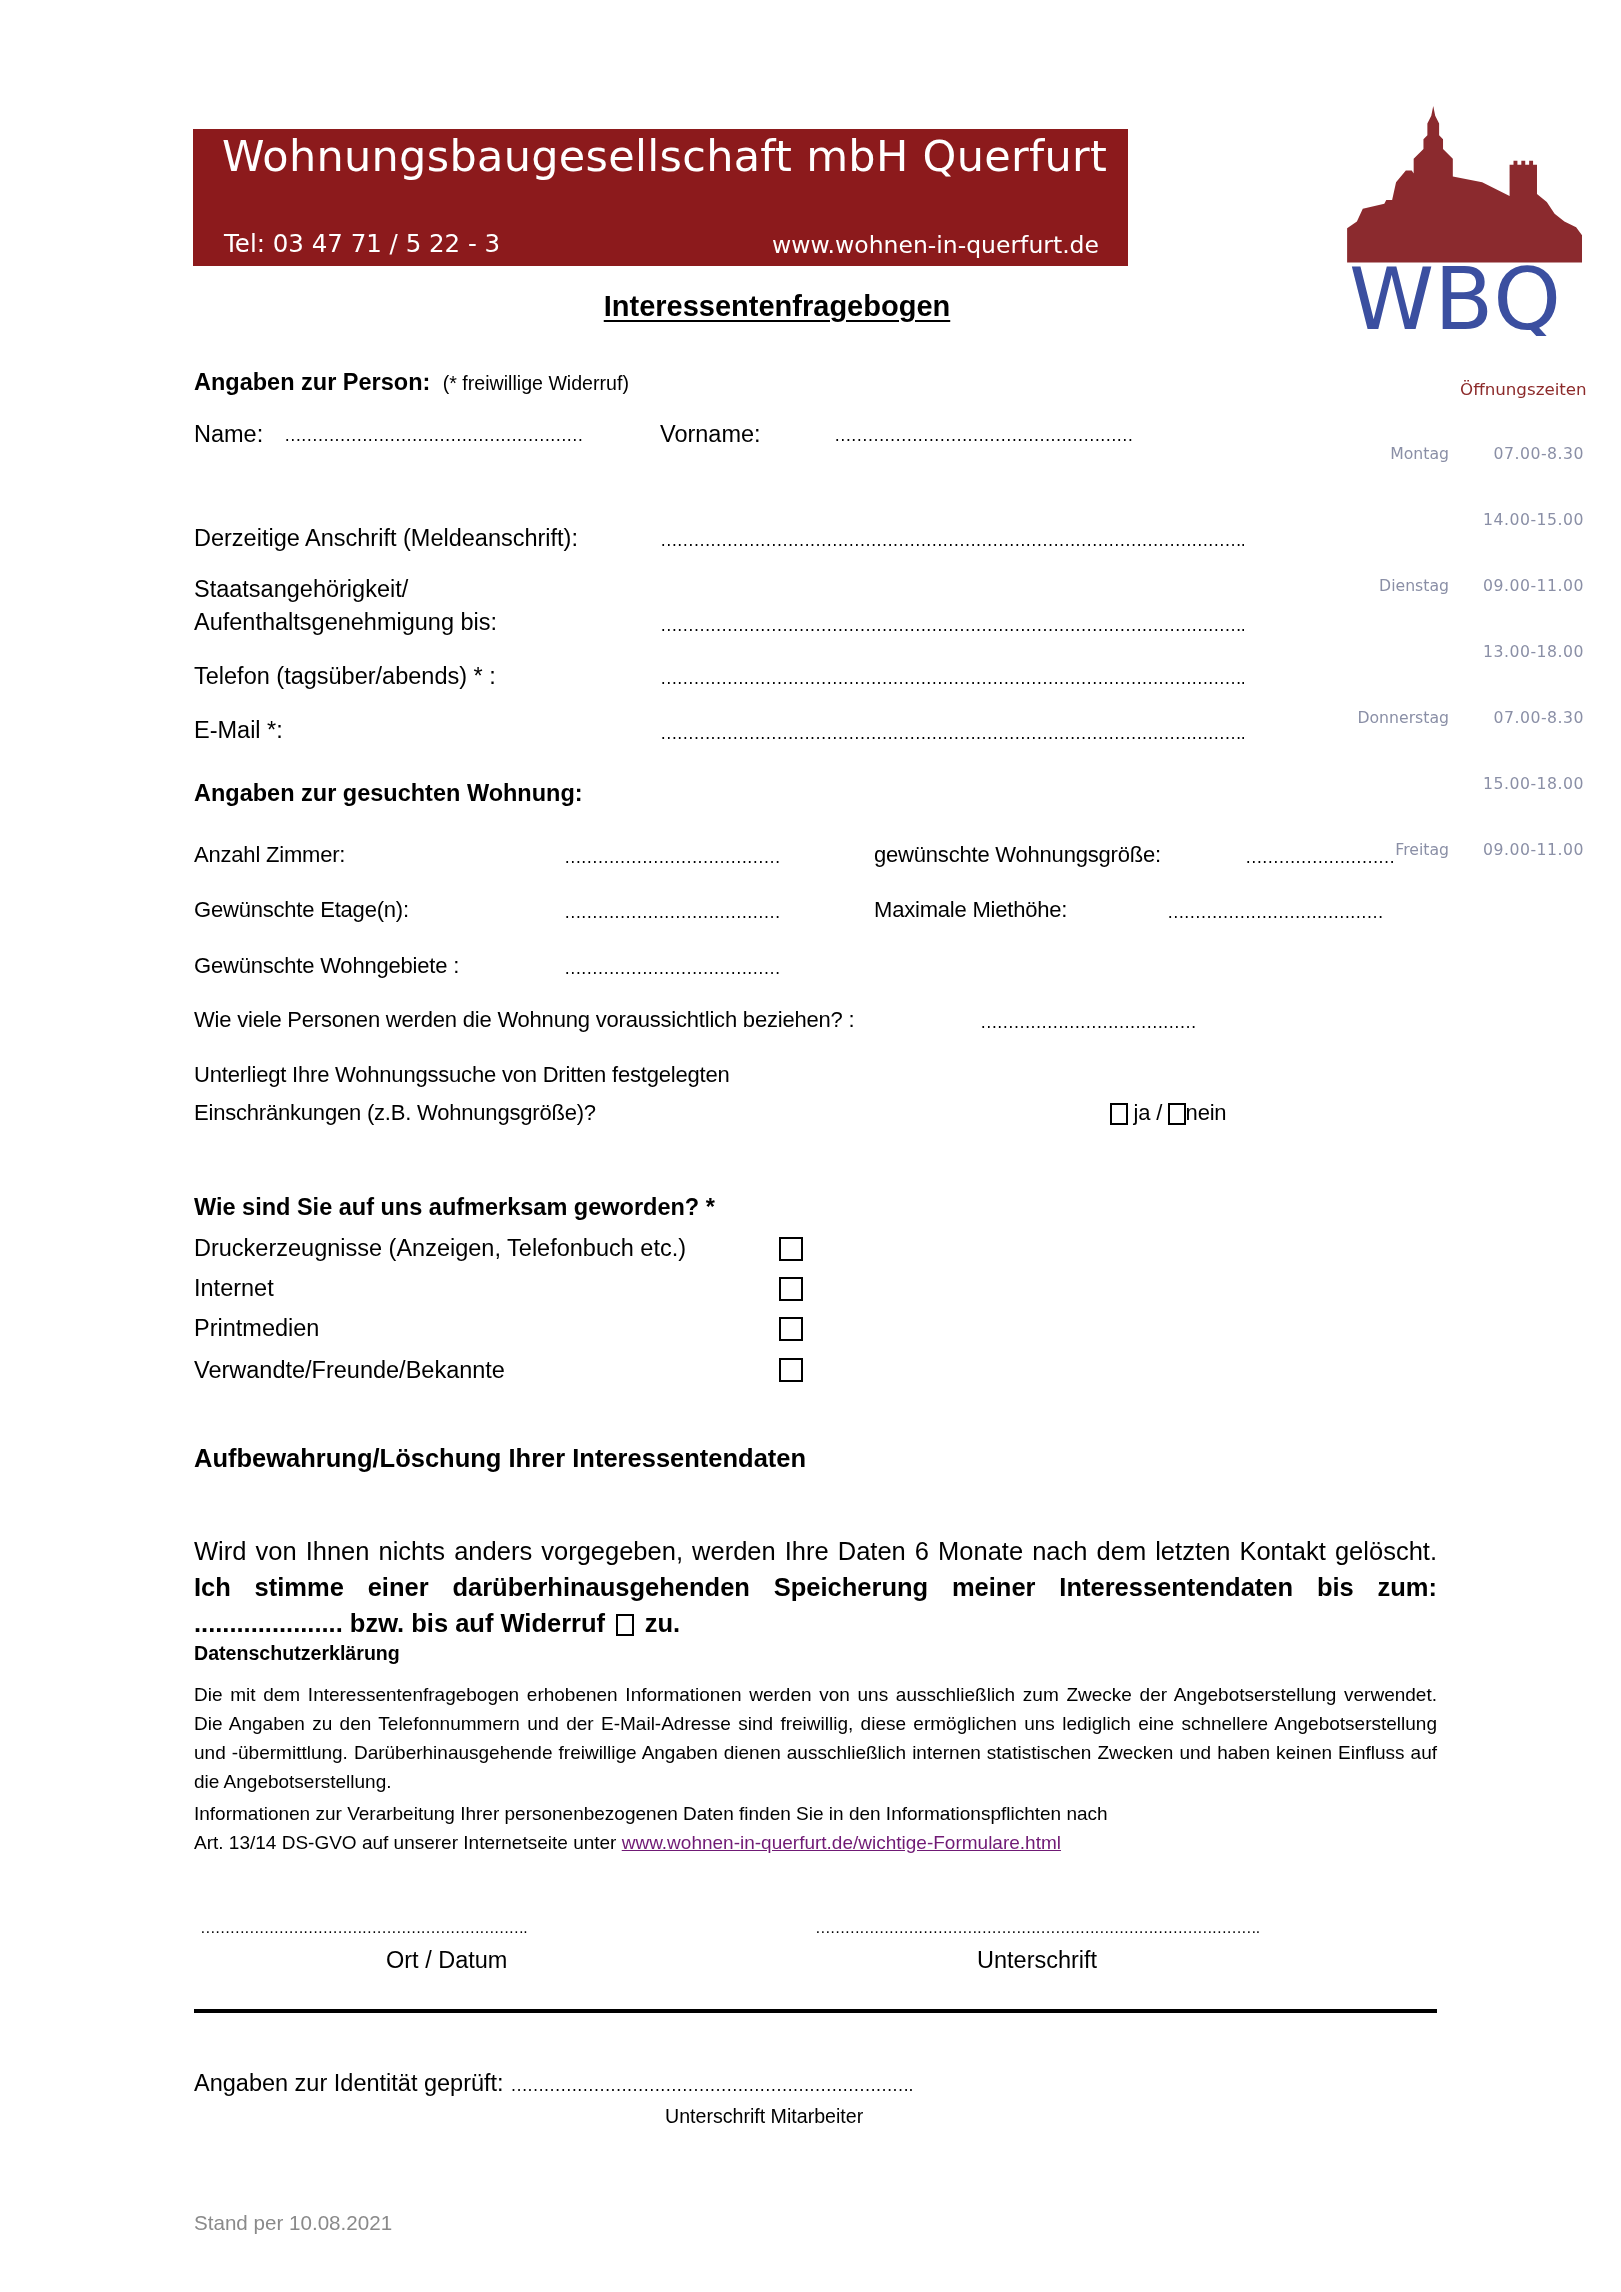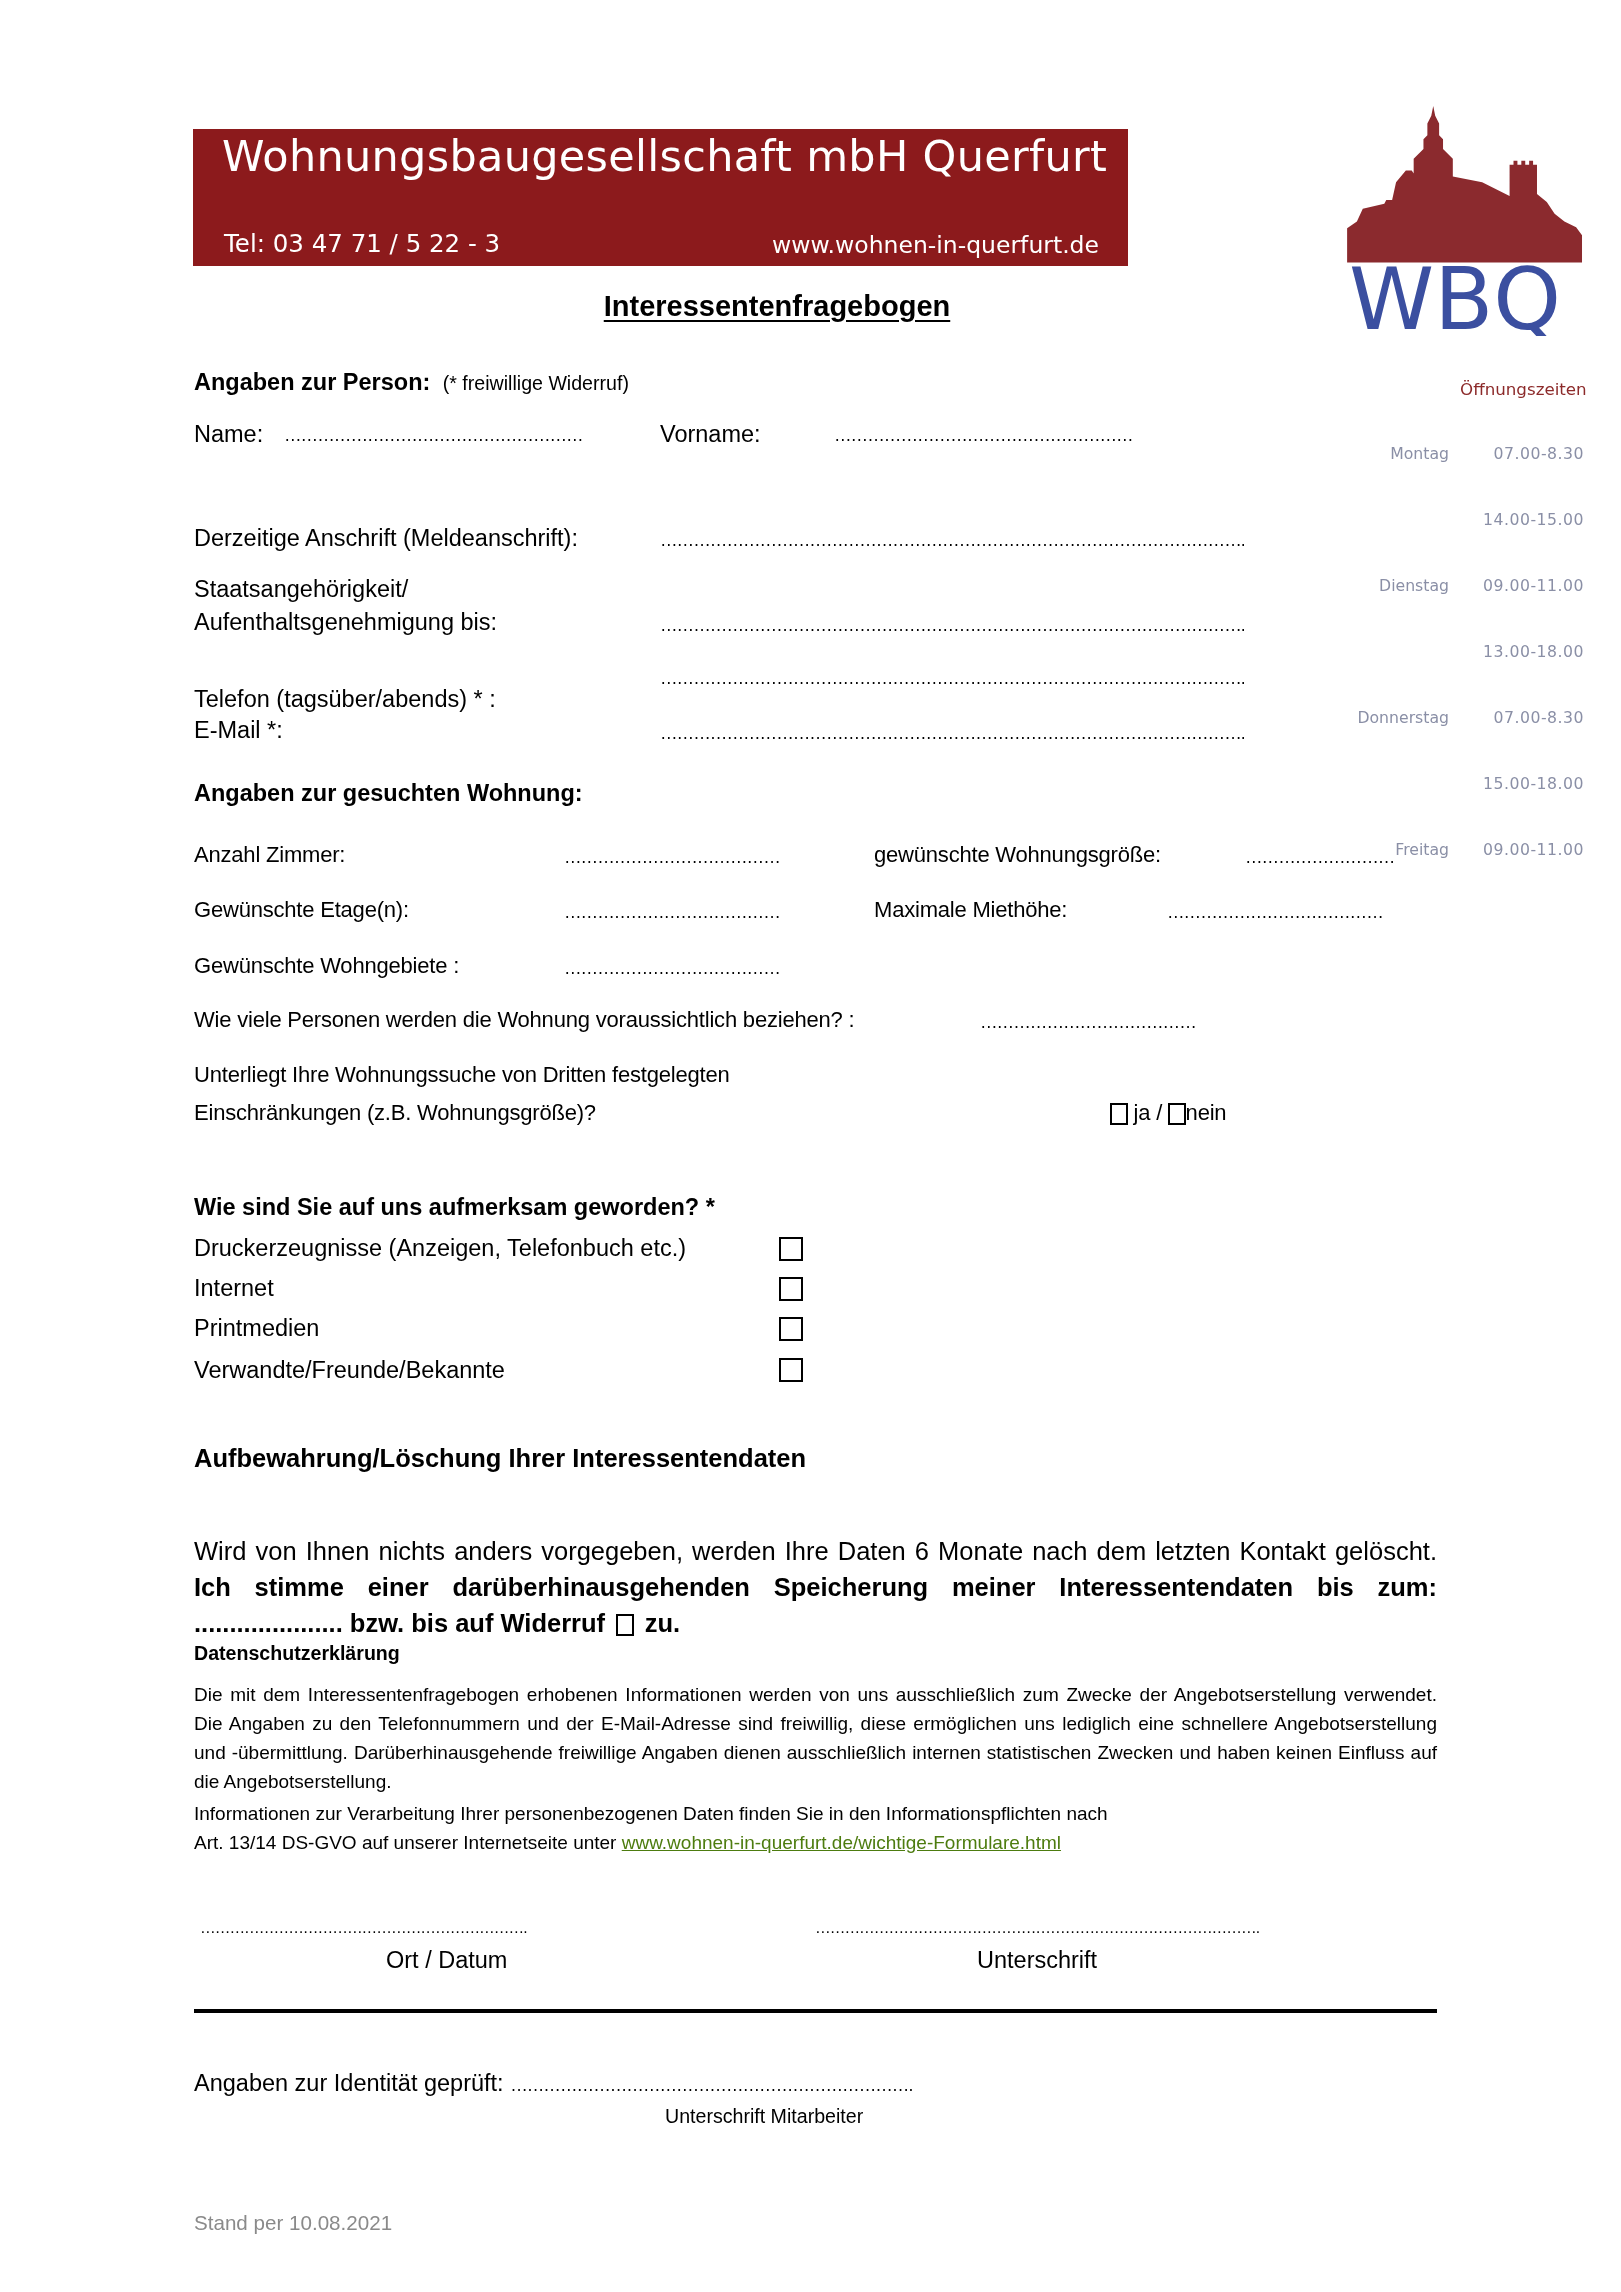--- a/index.html
+++ b/index.html
@@ -20,21 +20,21 @@
   .hours .time { position:absolute; right:0; letter-spacing:0.5px; }
   .title { position:absolute; left:0; width:1554px; text-align:center; top:290px; font-size:29px; font-weight:bold; text-decoration:underline; text-underline-offset:3.9px; }
   .f22 { font-size:23.5px; }
   .bold { font-weight:bold; }
   .calibri { font-family:"Liberation Sans", sans-serif; font-size:22px; letter-spacing:-0.2px; }
   .dots { letter-spacing:-1px; font-size:17.6px; }
   .cb { display:inline-block; width:19.6px; height:19.6px; border:2px solid #000; vertical-align:middle; box-sizing:border-box; }
   .cb.sm { width:17.6px; height:21.6px; }
   .para { position:absolute; left:194px; width:1243px; text-align:justify; }
   .para p { margin:0; }
-  a.link { color:#4d7c0f; text-decoration:underline; }
+  a.link { color:#701a75; text-decoration:underline; }
   .rule { position:absolute; left:194px; top:2009px; width:1243px; height:3.9px; background:#000; }
   .stand { position:absolute; left:194px; top:2211px; font-size:20.6px; color:#8a8a8a; }
 </style>
 </head>
 <body>
 
 <div class="banner">
   <div class="t1">Wohnungsbaugesellschaft mbH Querfurt</div>
   <div class="t3">Tel: 03 47 71 / 5 22 - 3</div>
   <div class="t4">www.wohnen-in-querfurt.de</div>
@@ -88,21 +88,21 @@
 <div class="abs f22" style="left:660px;top:421px;">Vorname:</div>
 <div class="abs dots" style="left:834px;top:425px;">………………………………………………</div>
 
 <div class="abs f22" style="left:194px;top:525px;">Derzeitige Anschrift (Meldeanschrift):</div>
 <div class="abs dots" style="left:660px;top:530px;">…………………………………………………………………………………………….</div>
 
 <div class="abs f22" style="left:194px;top:576px;">Staatsangehörigkeit/</div>
 <div class="abs f22" style="left:194px;top:609px;">Aufenthaltsgenehmigung bis:</div>
 <div class="abs dots" style="left:660px;top:615px;">…………………………………………………………………………………………….</div>
 
-<div class="abs f22" style="left:194px;top:663px;margin-top:23px;">Telefon (tagsüber/abends) * :</div>
+<div class="abs f22" style="left:194px;top:663px;">Telefon (tagsüber/abends) * :</div>
 <div class="abs dots" style="left:660px;top:668px;">…………………………………………………………………………………………….</div>
 
 <div class="abs f22" style="left:194px;top:717px;">E-Mail *:</div>
 <div class="abs dots" style="left:660px;top:723px;">…………………………………………………………………………………………….</div>
 
 <div class="abs f22 bold" style="left:194px;top:780px;">Angaben zur gesuchten Wohnung:</div>
 
 <div class="abs calibri" style="left:194px;top:842px;">Anzahl Zimmer:</div>
 <div class="abs dots" style="left:564px;top:847px;">…………………………………</div>
 <div class="abs calibri" style="left:874px;top:842px;">gewünschte Wohnungsgröße:</div>

